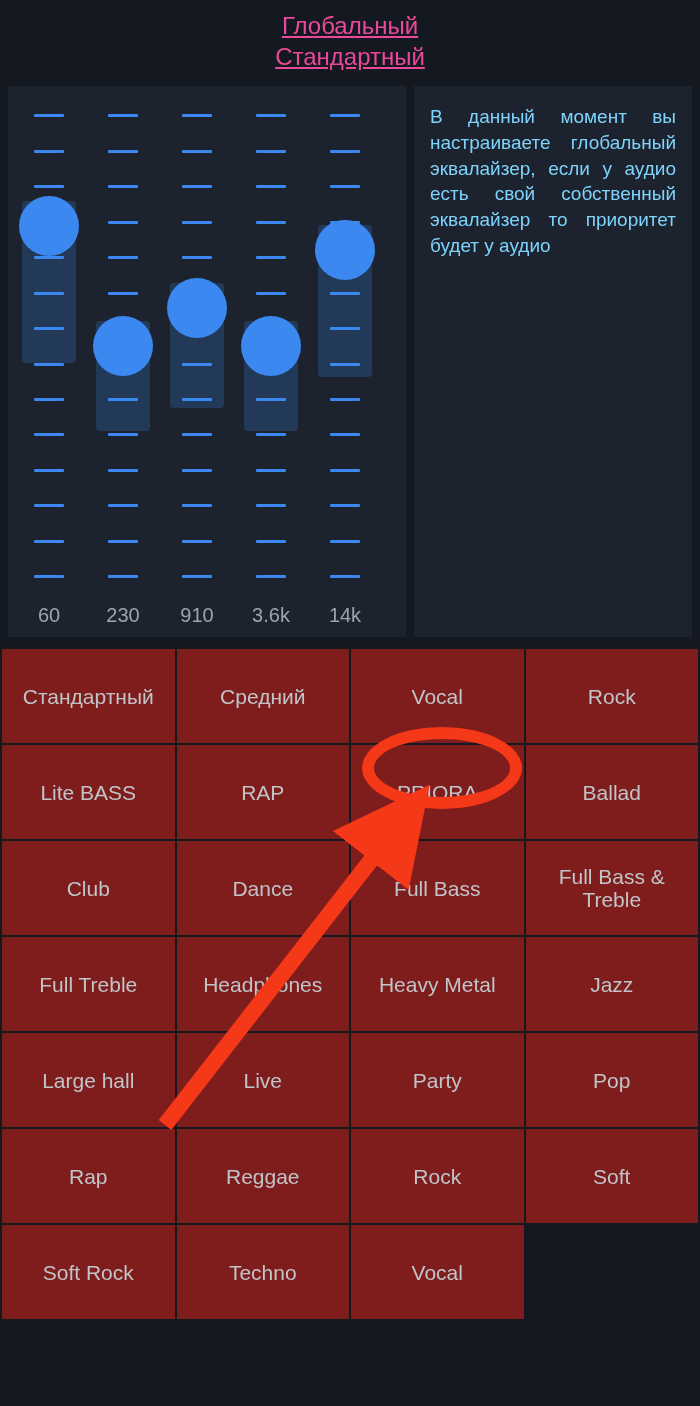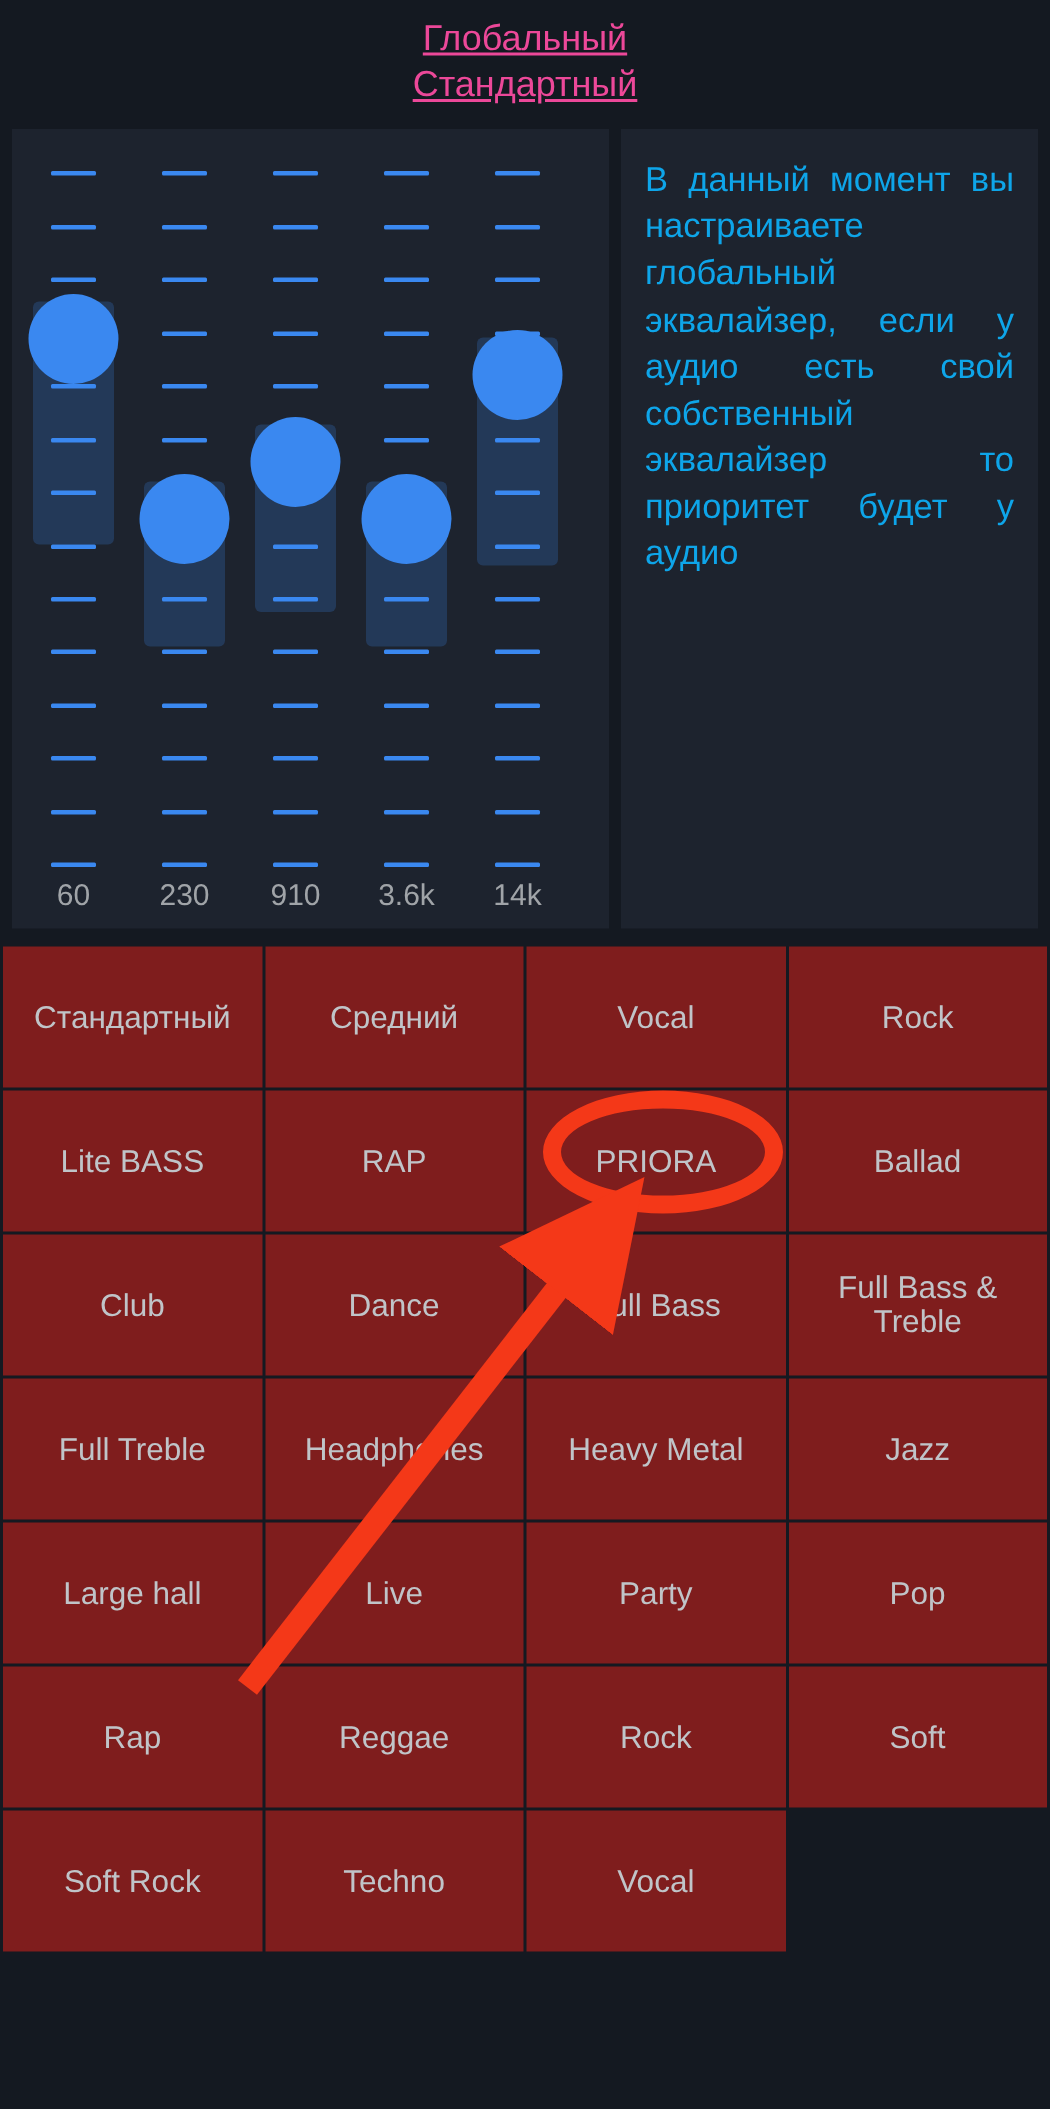--- a/index.html
+++ b/index.html
@@ -71,30 +71,31 @@
     .slider-thumb {
       position: absolute;
       width: 60px;
       height: 60px;
       background: #3a88f0;
       border-radius: 50%;
       left: 50%;
       transform: translate(-50%, -50%);
     }
     .slider-label {
+      margin-top: 18px;
       font-size: 20px;
       color: #a0a4a8;
     }
     .info-panel {
       background: #1d232e;
       padding: 18px 16px;
       width: 278px;
-      font-size: 23px;
+      font-size: 19px;
       line-height: 1.35;
-      color: #0ea5e9;
+      color: #7dd3fc;
       text-align: justify;
     }
     .presets-grid {
       display: grid;
       grid-template-columns: repeat(4, 1fr);
       gap: 2px;
       padding: 0 2px;
       margin-top: 6px;
     }
     .preset-btn {

